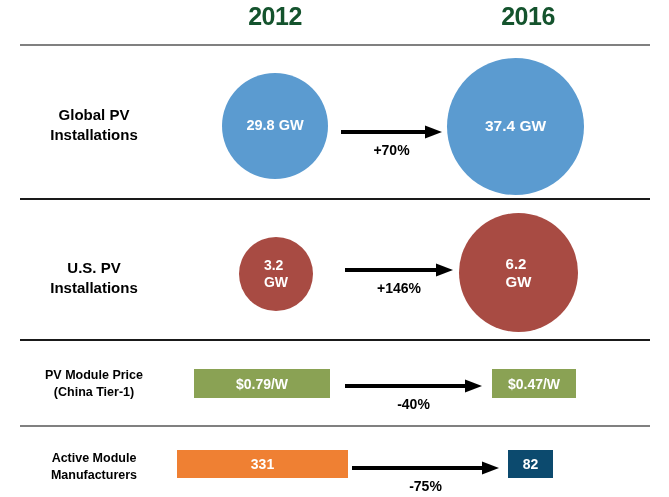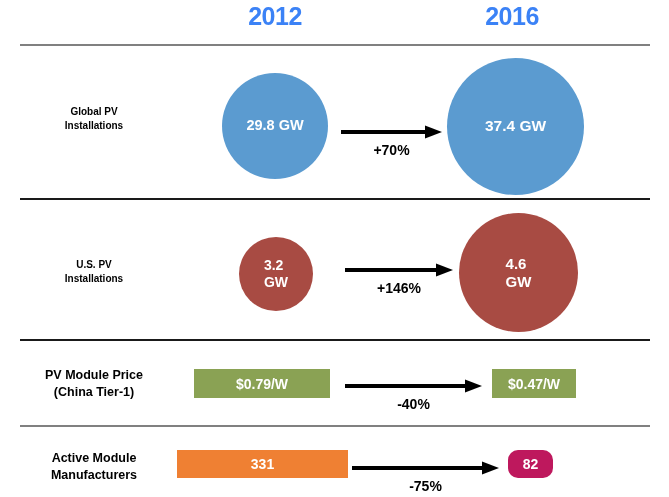--- a/index.html
+++ b/index.html
@@ -16,44 +16,44 @@
     height: 497px;
     background: #ffffff;
   }
 
   
   .col-header {
     position: absolute;
     top: 2px;
     font-size: 25px;
     font-weight: bold;
-    color: #3b82f6;
+    color: #14532d;
     text-align: center;
     letter-spacing: -0.5px;
   }
   #hdr-2012 { left: 215px; width: 120px; }
-  #hdr-2016 { left: 452px; width: 120px; }
+  #hdr-2016 { left: 468px; width: 120px; }
 
   
   .sep {
     position: absolute;
     left: 20px;
     width: 630px;
     height: 2px;
     background: #595959;
   }
   #sep-0 { top: 44px;  background: #808080; }
   #sep-1 { top: 198px; background: #1a1a1a; }
   #sep-2 { top: 339px; background: #1a1a1a; }
   #sep-3 { top: 425px; background: #808080; }
 
   
   .row-label {
     position: absolute;
-    font-size: 10px;
+    font-size: 15px;
     font-weight: bold;
     color: #000000;
     text-align: center;
     line-height: 1.35;
   }
   .row-label span { display: block; }
 
   #label-row-0 { left: 14px;  width: 160px; top: 105px; }
   #label-row-1 { left: 14px;  width: 160px; top: 258px; }
   #label-row-2 { left: 8px;   width: 172px; top: 367px; font-size: 12.5px; }
@@ -169,21 +169,21 @@
   </div>
   <div class="arrow-group" id="arrow-row-1">
     <div class="arrow-label">+146%</div>
     <svg class="arrow-svg" width="108" height="14" viewBox="0 0 108 14">
       <line x1="0" y1="7" x2="93" y2="7" stroke="#000000" stroke-width="4"></line>
       <polygon points="91,0.5 108,7 91,13.5" fill="#000000"></polygon>
     </svg>
   </div>
   <div class="bubble" id="bubble-us-2016" style="background-color: rgb(168, 75, 67);">
     <div>
-      <span>4.6</span>
+      <span>6.2</span>
       <span>GW</span>
     </div>
   </div>
 
   <div class="row-label" id="label-row-2">
     <span>PV Module Price</span>
     <span>(China Tier-1)</span>
   </div>
   <div class="bar" id="bar-price-2012" style="background-color: rgb(138, 162, 84);">
     <span>$0.79/W</span>
@@ -206,17 +206,17 @@
   <div class="bar" id="bar-mfg-2012" style="background-color: rgb(239, 128, 51);">
     <span>331</span>
   </div>
   <div class="arrow-group" id="arrow-row-3">
     <div class="arrow-label">-75%</div>
     <svg class="arrow-svg" width="147" height="14" viewBox="0 0 147 14">
       <line x1="0" y1="7" x2="132" y2="7" stroke="#000000" stroke-width="4"></line>
       <polygon points="130,0.5 147,7 130,13.5" fill="#000000"></polygon>
     </svg>
   </div>
-  <div class="bar" id="bar-mfg-2016" style="background-color: #be185d; border-radius: 10px;">
+  <div class="bar" id="bar-mfg-2016" style="background-color: #0c4a6e;">
     <span>82</span>
   </div>
 
 </div>
 
 </body></html>

